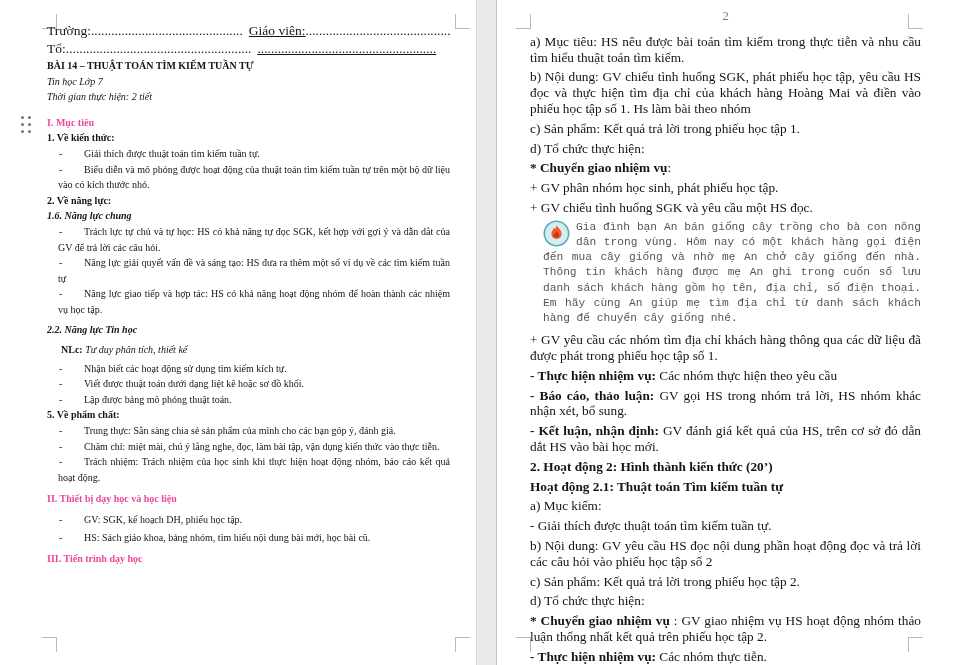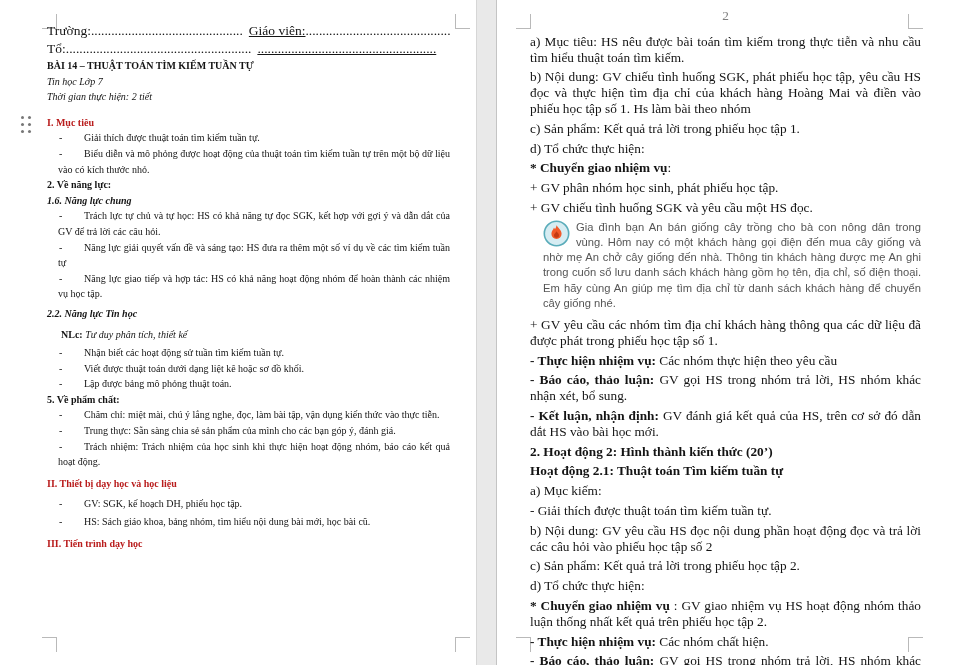--- a/index.html
+++ b/index.html
@@ -28,40 +28,40 @@
   #contentL{left:47px;top:22px;width:403px;}
   #contentR{left:33px;top:8px;width:391px;}
   
   .hline{font-size:13.5px;line-height:18px;white-space:nowrap;overflow:hidden;}
   .hsp{margin-left:6px;text-decoration:underline;}
   
   .title{text-align:center;font-weight:bold;font-size:14.5px;line-height:18px;margin:15px 0 0 0;}
   .subtitle{text-align:center;font-size:13.5px;line-height:19px;margin:2px 0 0 0;font-style:italic;}
   
   #contentL p{margin:0;font-size:10px;line-height:15.6px;text-align:justify;}
-  .h-red{color:#b91c1c;font-weight:bold;text-align:right;}
+  .h-red{color:#ec4899;font-weight:bold;text-align:right;}
   .h-b{font-weight:bold;text-align:left !important;}
   .h-bi{font-weight:bold;font-style:italic;text-align:left !important;}
   .li{padding-left:11px;}
   .dash{display:inline-block;width:26px;text-indent:1px;}
   .nlc{padding-left:14px;margin-top:5px !important;margin-bottom:3px !important;}
   .nlc i{font-style:italic;}
   .mt10{margin-top:10px !important;}
   .mt6{margin-top:6px !important;}
   .mt4{margin-top:4px !important;}
   .mt2{margin-top:2px !important;}
   .mb6{margin-bottom:6px !important;}
   .mb5{margin-bottom:5px !important;}
   .mb2{margin-bottom:2px !important;}
   
   #contentR p{margin:0 0 4px 0;font-size:13.3px;line-height:15.8px;text-align:justify;}
   .pageno{text-align:center !important;color:#808080;font-size:13px;line-height:14px;margin:0 0 0 0 !important;}
   .first{margin-top:10px !important;}
   
-  .excerpt{margin:2px 0 6px 13px !important;font-family:Liberation Sans, sans-serif;
+  .excerpt{margin:2px 0 6px 13px !important;font-family:Liberation Mono, monospace;
     font-size:11.2px !important;line-height:15.2px !important;color:#555;text-align:justify;}
   .flame-wrap{float:left;width:27px;height:27px;margin:0 6px 1px 0;}
 </style>
 </head>
 <body>
 
 <div class="page" id="pageL">
   <div class="crop tl" style="left:42px;top:14px;"></div>
   <div class="crop tr" style="left:455px;top:14px;"></div>
   <div class="crop bl" style="left:42px;top:637px;"></div>
@@ -69,35 +69,36 @@
 
   <div class="content" id="contentL">
     <div class="hline"><span>Trường:</span><span>.............................................</span><span class="hsp">Giáo viên:</span><span>............................................</span></div>
     <div class="hline"><span>Tổ:</span><span>.......................................................</span><span class="hsp">.....................................................</span></div>
 
     <p class="title">BÀI 14 – THUẬT TOÁN TÌM KIẾM TUẦN TỰ</p>
     <p class="subtitle">Tin học Lớp 7</p>
     <p class="subtitle">Thời gian thực hiện: 2 tiết</p>
 
     <p class="h-red mt10">I. Mục tiêu</p>
+    <p class="h-b">1. Về kiến thức:</p>
     <p class="li"><span class="dash">-</span><span>Giải thích được thuật toán tìm kiếm tuần tự.</span></p>
     <p class="li"><span class="dash">-</span><span>Biểu diễn và mô phỏng được hoạt động của thuật toán tìm kiếm tuần tự trên một bộ dữ liệu vào có kích thước nhỏ.</span></p>
     <p class="h-b">2. Về năng lực:</p>
     <p class="h-bi">1.6. Năng lực chung</p>
     <p class="li"><span class="dash">-</span><span>Trách lực tự chủ và tự học: HS có khả năng tự đọc SGK, kết hợp với gợi ý và dẫn dắt của GV để trả lời các câu hỏi.</span></p>
     <p class="li"><span class="dash">-</span><span>Năng lực giải quyết vấn đề và sáng tạo: HS đưa ra thêm một số ví dụ về các tìm kiếm tuần tự</span></p>
     <p class="li"><span class="dash">-</span><span>Năng lực giao tiếp và hợp tác: HS có khả năng hoạt động nhóm để hoàn thành các nhiệm vụ học tập.</span></p>
     <p class="h-bi mt4">2.2. Năng lực Tin học</p>
     <p class="nlc"><b>NLc:</b><i> Tư duy phân tích, thiết kế</i></p>
-    <p class="li"><span class="dash">-</span><span>Nhận biết các hoạt động sử tuần tìm kiếm tuần tự.</span></p>
+    <p class="li"><span class="dash">-</span><span>Nhận biết các hoạt động sử dụng tìm kiếm kích tự.</span></p>
     <p class="li"><span class="dash">-</span><span>Viết được thuật toán dưới dạng liệt kê hoặc sơ đồ khối.</span></p>
     <p class="li"><span class="dash">-</span><span>Lập được bảng mô phỏng thuật toán.</span></p>
     <p class="h-b">5. Về phẩm chất:</p>
+    <p class="li"><span class="dash">-</span><span>Trung thực: Sẵn sàng chia sẻ sản phẩm của mình cho các bạn góp ý, đánh giá.</span></p>
     <p class="li"><span class="dash">-</span><span>Chăm chỉ: miệt mài, chú ý lắng nghe, đọc, làm bài tập, vận dụng kiến thức vào thực tiễn.</span></p>
-    <p class="li"><span class="dash">-</span><span>Trung thực: Sẵn sàng chia sẻ sản phẩm của mình cho các bạn góp ý, đánh giá.</span></p>
     <p class="li"><span class="dash">-</span><span>Trách nhiệm: Trách nhiệm của học sinh khi thực hiện hoạt động nhóm, báo cáo kết quả hoạt động.</span></p>
     <p class="h-red mt6 mb5">II. Thiết bị dạy học và học liệu</p>
     <p class="li mb2"><span class="dash">-</span><span>GV: SGK, kế hoạch DH,  phiếu học tập.</span></p>
     <p class="li"><span class="dash">-</span><span>HS: Sách giáo khoa, bảng nhóm, tìm hiểu nội dung bài mới, học bài cũ.</span></p>
     <p class="h-red mt6 mb6">III. Tiến trình dạy học</p>
   </div>
 
   <div id="dragHandle">
       <span class="dot"></span>
     </div>
@@ -138,16 +139,16 @@
     <p><b>- Báo cáo, thảo luận:</b><span> GV gọi HS trong nhóm trả lời, HS nhóm khác nhận xét, bổ sung.</span></p>
     <p><b>- Kết luận, nhận định:</b><span> GV đánh giá kết quả của HS, trên cơ sở đó dẫn dắt HS vào bài học mới.</span></p>
     <p class="h-b mt2">2. Hoạt động 2: Hình thành kiến thức (20’)</p>
     <p class="h-b">Hoạt động 2.1: Thuật toán Tìm kiếm tuần tự</p>
     <p>a) Mục kiếm:</p>
     <p>- Giải thích được thuật toán tìm kiếm tuần tự.</p>
     <p>b) Nội dung: GV yêu cầu HS đọc nội dung phần hoạt động đọc và trả lời các câu hỏi vào phiếu học tập số 2</p>
     <p>c) Sản phẩm: Kết quả trả lời trong phiếu học tập 2.</p>
     <p>d) Tổ chức thực hiện:</p>
     <p><b>* Chuyển giao nhiệm vụ</b><span> : GV giao nhiệm vụ HS hoạt động nhóm thảo luận thống nhất kết quả trên phiếu học tập 2.</span></p>
-    <p><b>- Thực hiện nhiệm vụ:</b><span> Các nhóm chất hiện.</span></p>
+    <p><b>- Thực hiện nhiệm vụ:</b><span> Các nhóm thực tiễn.</span></p>
     <p><b>- Báo cáo, thảo luận:</b><span> GV gọi HS trong nhóm trả lời, HS nhóm khác nhận xét, bổ sung.</span></p>
   </div>
 </div>
 
 </body></html>

